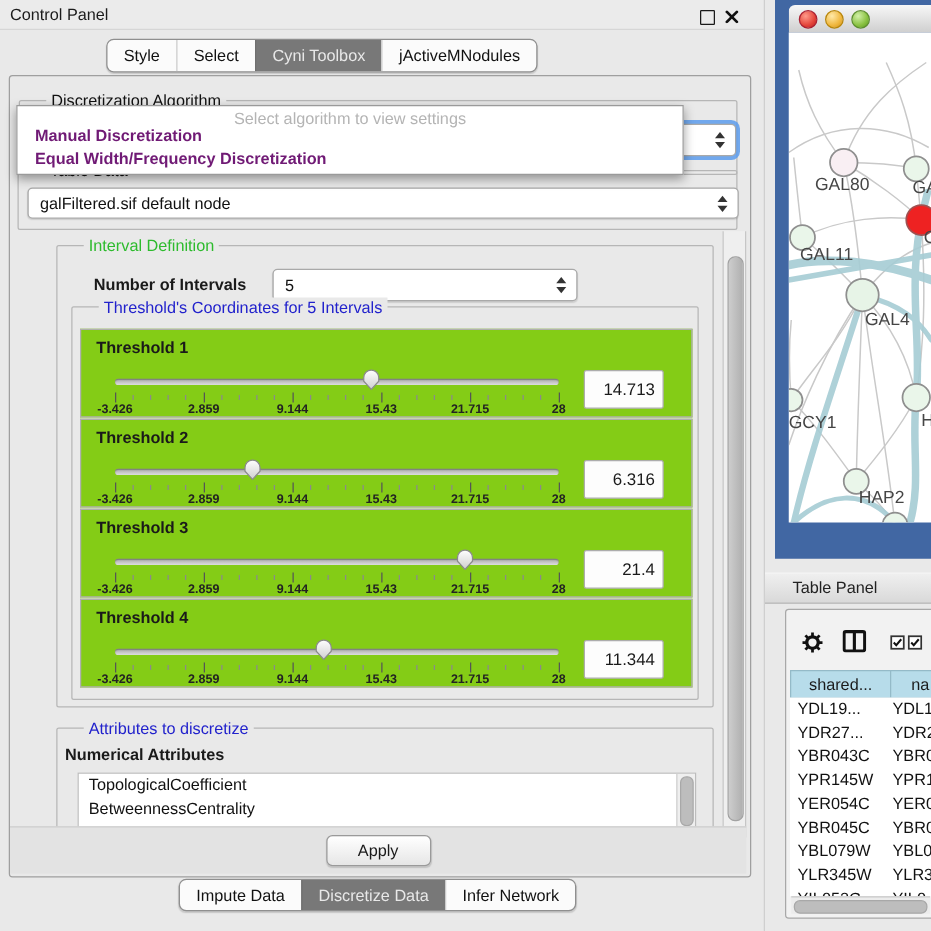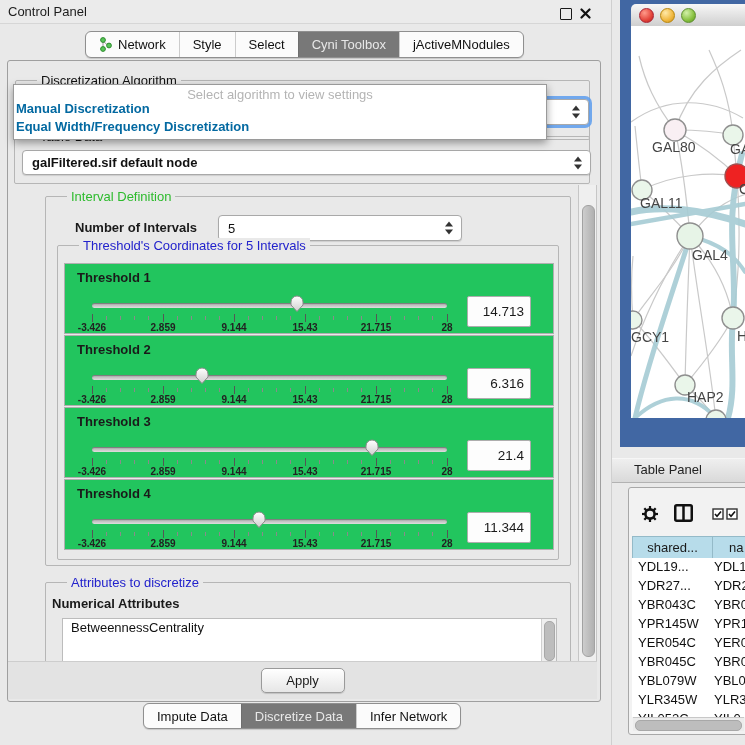--- a/index.html
+++ b/index.html
@@ -32,28 +32,28 @@
   .combo{background:#ffffff;border:1px solid #a9a9a9;border-radius:4px;display:flex;align-items:center;
          padding-left:9px;font-size:13px;color:#111;box-shadow:0 1px 1px rgba(0,0,0,.12);}
   .stepper{position:absolute;right:8px;top:50%;transform:translateY(-50%);display:flex;flex-direction:column;gap:3px;}
   .tri-up{width:0;height:0;border-left:4px solid transparent;border-right:4px solid transparent;border-bottom:5px solid #333;}
   .tri-down{width:0;height:0;border-left:4px solid transparent;border-right:4px solid transparent;border-top:5px solid #333;}
   .focus-combo{box-shadow:0 0 0 3px rgba(92,156,237,.85);z-index:5;}
   
   .popup{left:13px;top:84px;width:532px;height:54px;background:#ffffff;border:1px solid #9a9a9a;
          box-shadow:0 3px 8px rgba(0,0,0,.38);z-index:50;}
   .popup-hint{position:absolute;top:2px;left:0;width:100%;text-align:center;color:#b4b4b4;font-size:13px;}
-  .popup-opt{position:absolute;left:2px;font-size:13px;color:#0369a1;white-space:nowrap;}
+  .popup-opt{position:absolute;left:14px;font-size:13px;color:#701a75;white-space:nowrap;}
   .popup-opt.bold{font-weight:bold;}
   
   .vscroll{left:578px;top:185px;width:17px;height:485px;background:#efefef;border-left:1px solid #c6c6c6;border-right:1px solid #c6c6c6;}
   .vthumb{position:absolute;left:3px;top:20px;width:11px;height:450px;border-radius:6px;
           background:linear-gradient(90deg,#cdcdcd,#b0b0b0);border:1px solid #a2a2a2;}
   
-  .threshold-box{position:absolute;left:6px;width:488px;height:69px;border:1px solid #b0b0b0;background:#22c55e;text-align:right;}
+  .threshold-box{position:absolute;left:6px;width:488px;height:69px;border:1px solid #b0b0b0;background:#84cc16;text-align:right;}
   .th-label{position:absolute;left:12px;top:6px;font-weight:bold;font-size:13px;}
   .slider-track{position:absolute;left:27px;top:39px;width:355px;height:5px;border-radius:3px;
                 background:linear-gradient(#a9a9a9,#dedede);box-shadow:inset 0 1px 1px rgba(0,0,0,.3);}
   .slider-thumb{position:absolute;top:30px;width:16px;height:19px;}
   .ruler{position:absolute;left:0;top:50px;width:488px;height:20px;}
   .tick{position:absolute;width:1px;background:#8a8a8a;}
   .tick.major{background:#555;}
   .tick-label{position:absolute;top:8px;transform:translateX(-50%);font-size:10px;font-weight:600;color:#222;white-space:nowrap;}
   .value-box{position:absolute;left:402px;top:32px;width:56px;height:29px;background:#fdfdfd;border:1px solid #adadad;
              border-radius:2px;display:flex;align-items:center;justify-content:flex-end;padding-right:6px;font-size:13.5px;}
@@ -98,32 +98,20 @@
 <div class="abs float-btn"></div>
 <div class="abs close-btn">
   <svg width="11" height="11" viewBox="0 0 11 11">
       <path d="M1.5,1.5 L9.5,9.5 M9.5,1.5 L1.5,9.5" stroke="#111" stroke-width="2.2" stroke-linecap="round"></path>
     </svg>
 </div>
 <div class="abs panel-divider"></div>
 
 <div class="abs segbar top-tabbar">
     <div class="seg">
-      <span class="tabicon">
-        <svg width="13" height="15" viewBox="0 0 13 15">
-          <line x1="4" y1="4" x2="9" y2="8.5" stroke="#9a9a9a"></line>
-          <line x1="4" y1="4" x2="4" y2="11" stroke="#9a9a9a"></line>
-          <circle cx="4" cy="3" r="2.4" fill="#57c457" stroke="#2e8b2e"></circle>
-          <circle cx="4" cy="12" r="2.4" fill="#57c457" stroke="#2e8b2e"></circle>
-          <circle cx="10" cy="8.5" r="2.4" fill="#57c457" stroke="#2e8b2e"></circle>
-        </svg>
-      </span>
-      <span class="seg-label">Network</span>
-    </div>
-    <div class="seg">
       <span class="seg-label">Style</span>
     </div>
     <div class="seg">
       <span class="seg-label">Select</span>
     </div>
     <div class="seg selected">
       <span class="seg-label">Cyni Toolbox</span>
     </div>
     <div class="seg">
       <span class="seg-label">jActiveMNodules</span>
@@ -146,21 +134,21 @@
   <div class="popup-hint">Select algorithm to view settings</div>
   <div id="algo-options">
       <div class="popup-opt bold" style="top: 16px;">Manual Discretization</div>
       <div class="popup-opt" style="top: 34px; font-weight: bold;">Equal Width/Frequency Discretization</div>
     </div>
 </div>
 
 <div class="abs group" style="left:14px;top:136px;width:574px;height:46px;">
   <span class="group-title gt-black">Table Data</span>
 </div>
-<div class="abs combo" style="left:22px;top:150px;width:558px;height:23px;font-weight:bold;">
+<div class="abs combo" style="left:22px;top:150px;width:558px;height:23px;">
   <span>galFiltered.sif default node</span>
   <span class="stepper">
       <span class="tri-up"></span>
       <span class="tri-down"></span>
     </span>
 </div>
 
 <div class="abs vscroll">
   <div class="vthumb"></div>
 </div>
@@ -382,20 +370,21 @@
   </div>
 
 <div class="abs group" style="left:45px;top:582px;width:524px;height:88px;">
   <span class="group-title gt-blue">Attributes to discretize</span>
 </div>
 <div class="abs" style="left:52px;top:596px;font-weight:bold;">Numerical Attributes</div>
 <div class="abs attr-list" id="attr-list">
   <div class="list-scroll">
     <div class="list-thumb"></div>
   </div>
+    <div class="attr-item">TopologicalCoefficient</div>
     <div class="attr-item">BetweennessCentrality</div>
   </div>
 
 <div class="abs apply-row">
   <div class="apply-btn">Apply</div>
 </div>
 
 <div class="abs segbar bottom-tabbar">
     <div class="seg">
       <span class="seg-label">Impute Data</span>

